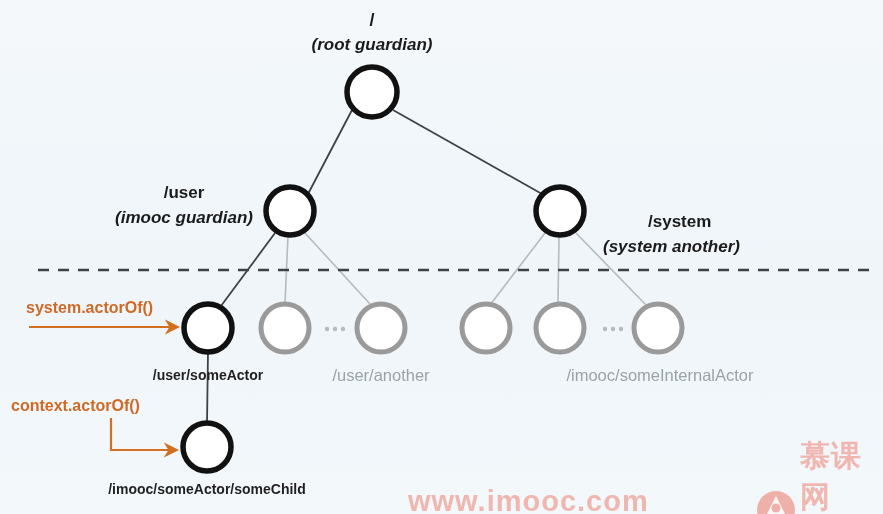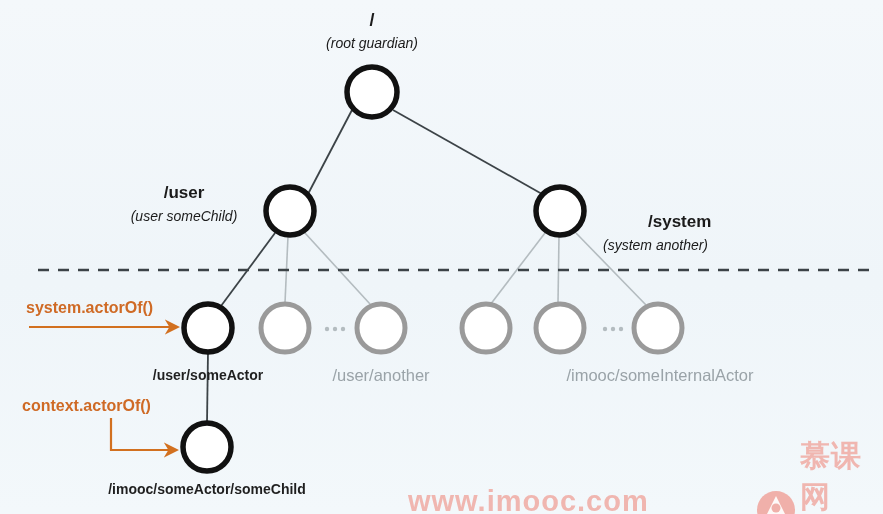--- a/index.html
+++ b/index.html
@@ -33,22 +33,22 @@
     white-space: nowrap;
     line-height: 1.18;
   }
   .lbl-path {
     font-weight: bold;
     font-size: 17px;
     color: #1b1b1b;
   }
   .lbl-path-sub {
     font-style: italic;
-    font-weight: normal;
-    font-size: 14px;
+    font-weight: bold;
+    font-size: 17px;
     color: #1b1b1b;
   }
   .lbl-root-slash {
     font-weight: bold;
     font-size: 18px;
     color: #1b1b1b;
   }
   .lbl-node-name {
     font-weight: bold;
     font-size: 14px;
@@ -163,34 +163,34 @@
     <div class="lbl-root-slash">/</div>
   </div>
   <div class="lbl center-block" style="left:272px; top:35px; width:200px;">
     <div class="lbl-path-sub">(root guardian)</div>
   </div>
 
   <div class="lbl center-block" style="left:110px; top:183px; width:148px;">
     <div class="lbl-path">/user</div>
   </div>
   <div class="lbl center-block" style="left:110px; top:208px; width:148px;">
-    <div class="lbl-path-sub">(user someChild)</div>
+    <div class="lbl-path-sub">(imooc guardian)</div>
   </div>
 
   <div class="lbl right-block" style="left:648px; top:183px;">
     <div class="lbl-path">/system</div>
   </div>
   <div class="lbl right-block" style="left:603px; top:208px;">
     <div class="lbl-path-sub">(system another)</div>
   </div>
 
   <div class="lbl" style="left:26px; top:299px;">
     <span class="lbl-api">system.actorOf()</span>
   </div>
-  <div class="lbl" style="left:22px; top:397px;">
+  <div class="lbl" style="left:11px; top:397px;">
     <span class="lbl-api">context.actorOf()</span>
   </div>
 
   <div class="lbl center-block" style="left:113px; top:366px; width:190px;">
     <span class="lbl-node-name">/user/someActor</span>
   </div>
 
   <div class="lbl center-block" style="left:286px; top:366px; width:190px;">
     <span class="lbl-node-name-muted">/user/another</span>
   </div>

